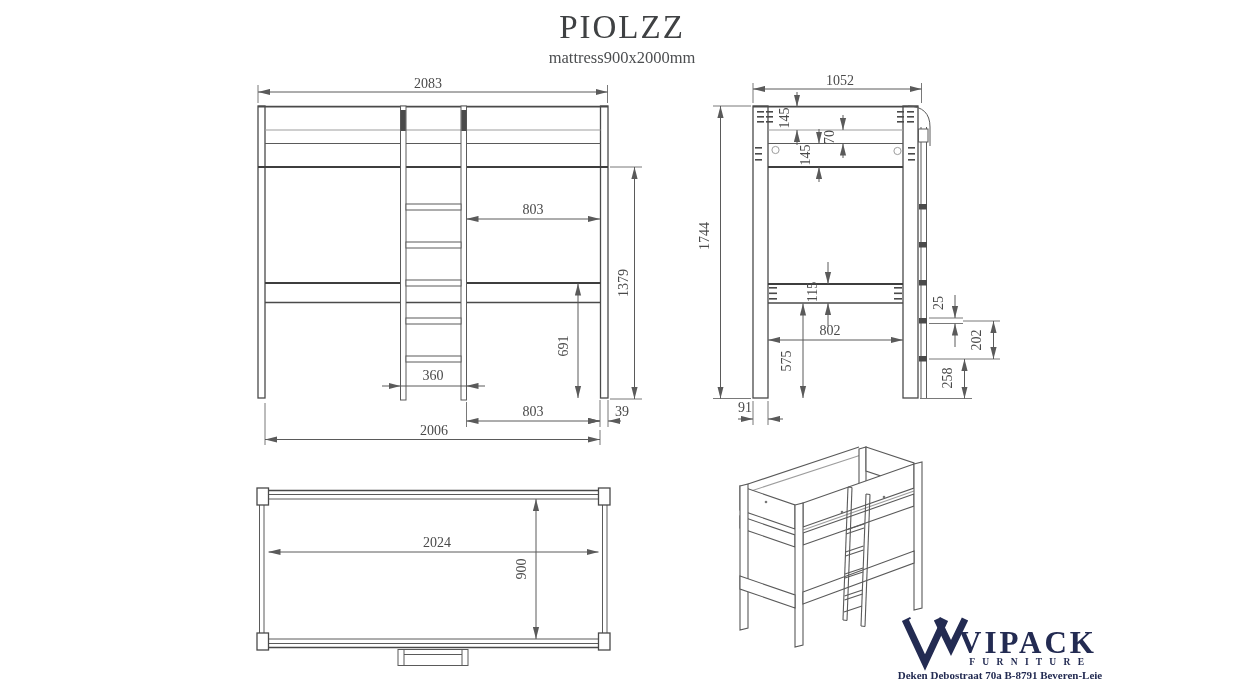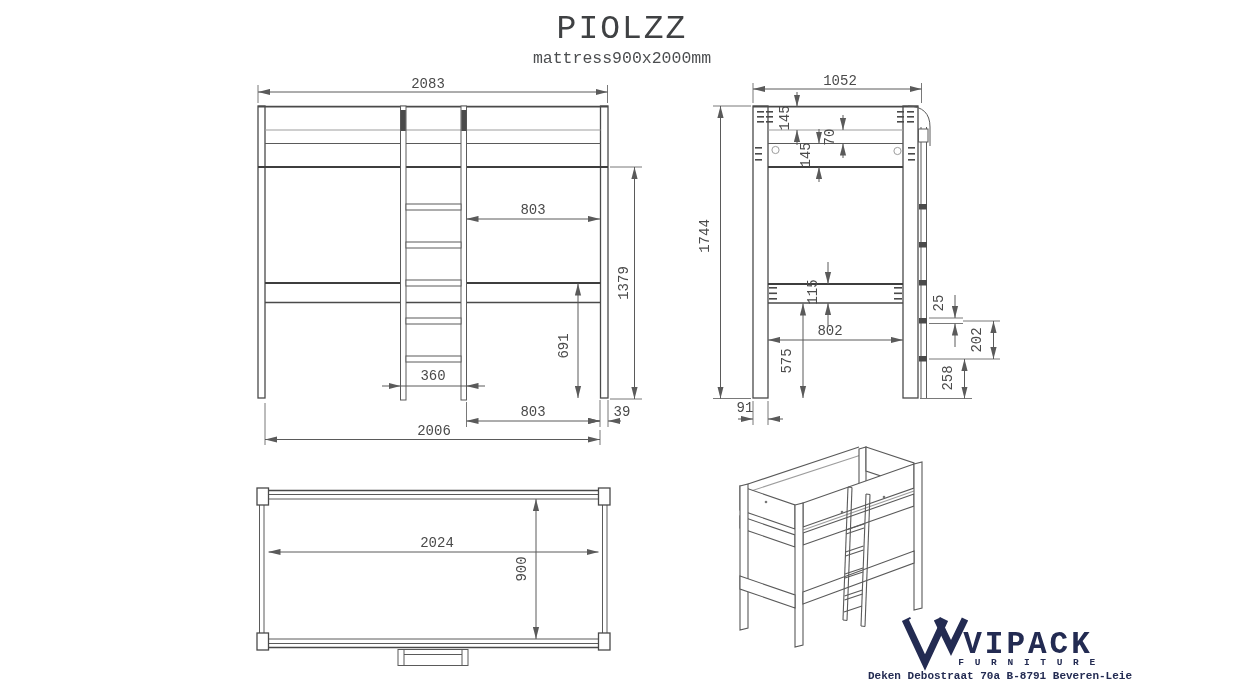--- a/index.html
+++ b/index.html
@@ -1,17 +1,17 @@
 <!DOCTYPE html>
 <html><head>
 <meta charset="utf-8">
 <style>
   html,body{margin:0;padding:0;background:#fff;}
   #stage{position:relative;width:1240px;height:698px;background:#ffffff;overflow:hidden;
-         font-family:Liberation Mono, monospace;}
+         font-family:Liberation Serif, serif;}
   svg{display:block;}
   .ln{stroke:#4a4a4a;stroke-width:1.3;fill:none;}
   .lnthin{stroke:#5a5a5a;stroke-width:1;fill:none;}
   .lnbold{stroke:#3e3e3e;stroke-width:2;fill:none;}
   .lngray{stroke:#9d9d9d;stroke-width:1;fill:none;}
   .dim{stroke:#5a5a5a;stroke-width:1;fill:none;}
   .ext{stroke:#6a6a6a;stroke-width:0.9;fill:none;}
   .whitefill{fill:#ffffff;}
   .darkfill{fill:#4a4a4a;}
   text.d{font-size:14px;fill:#4a4a4a;}

